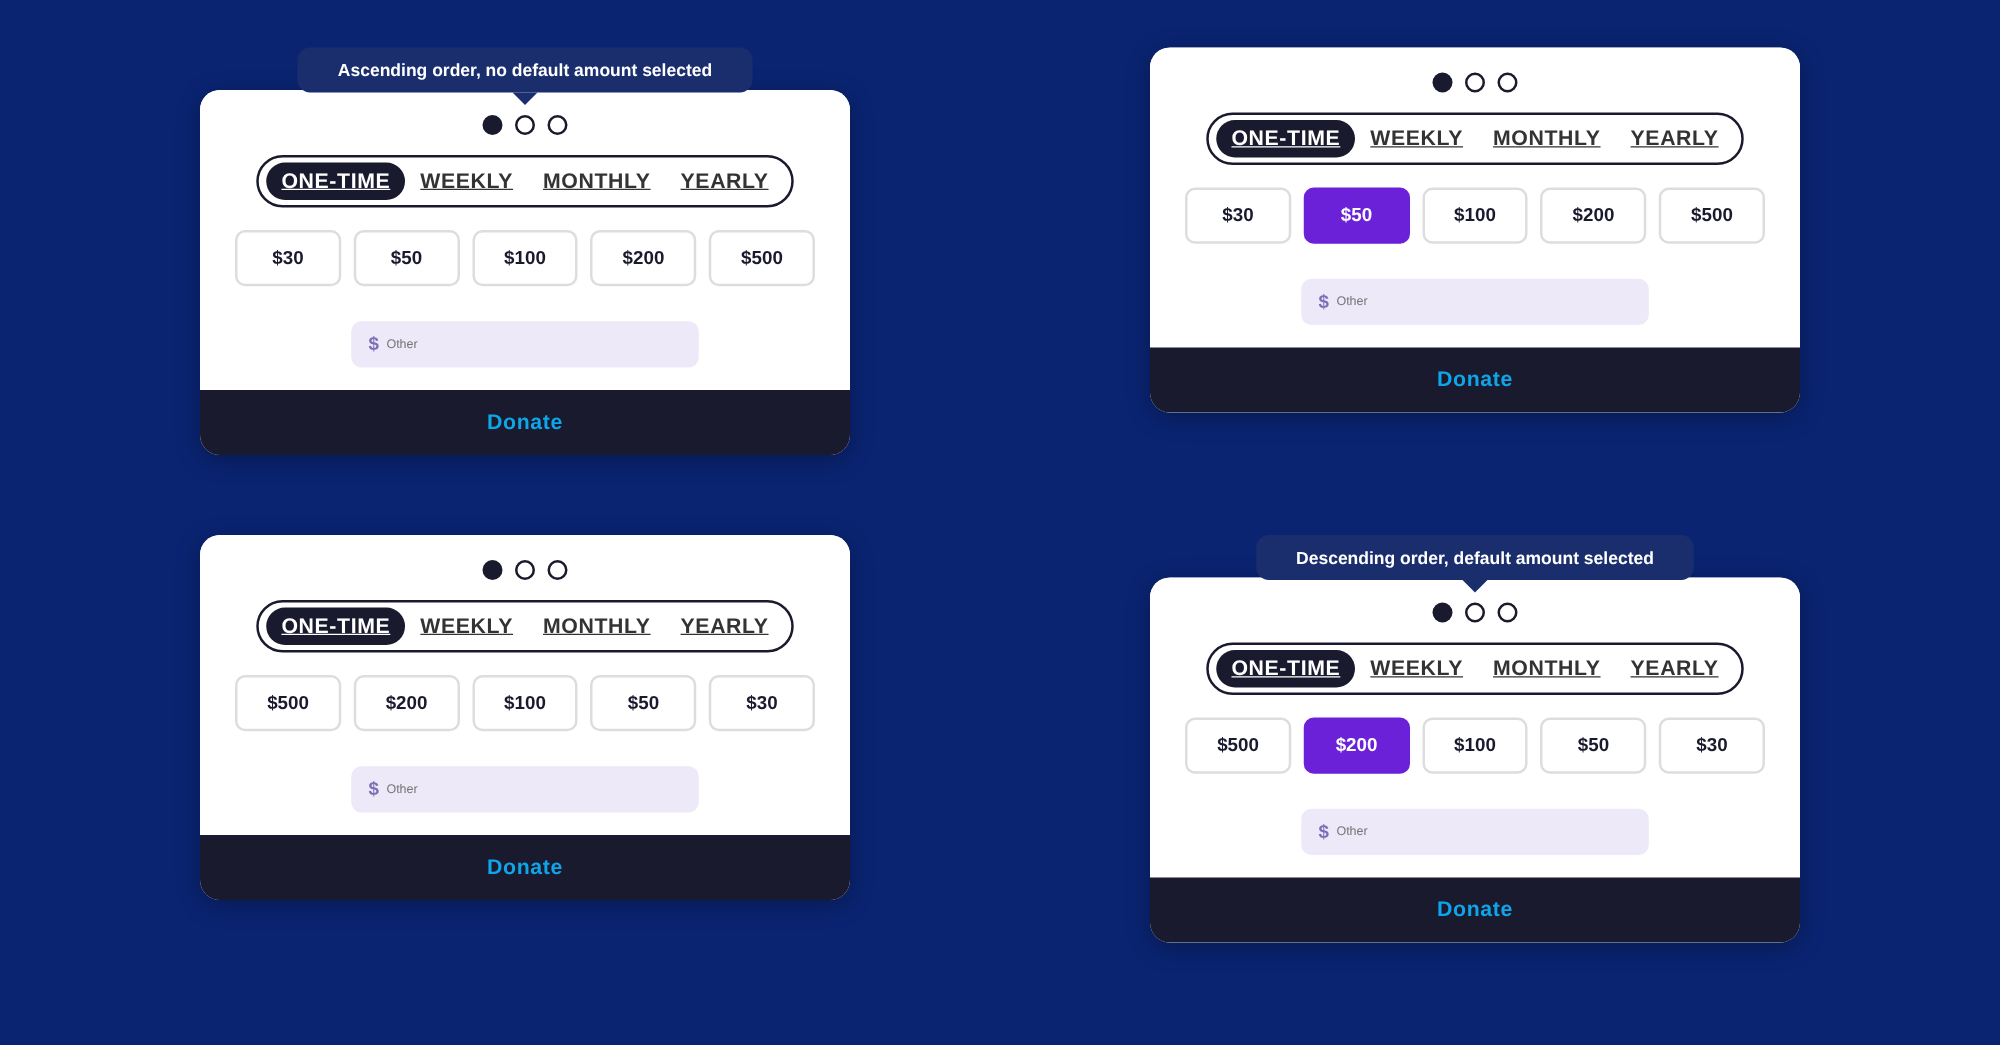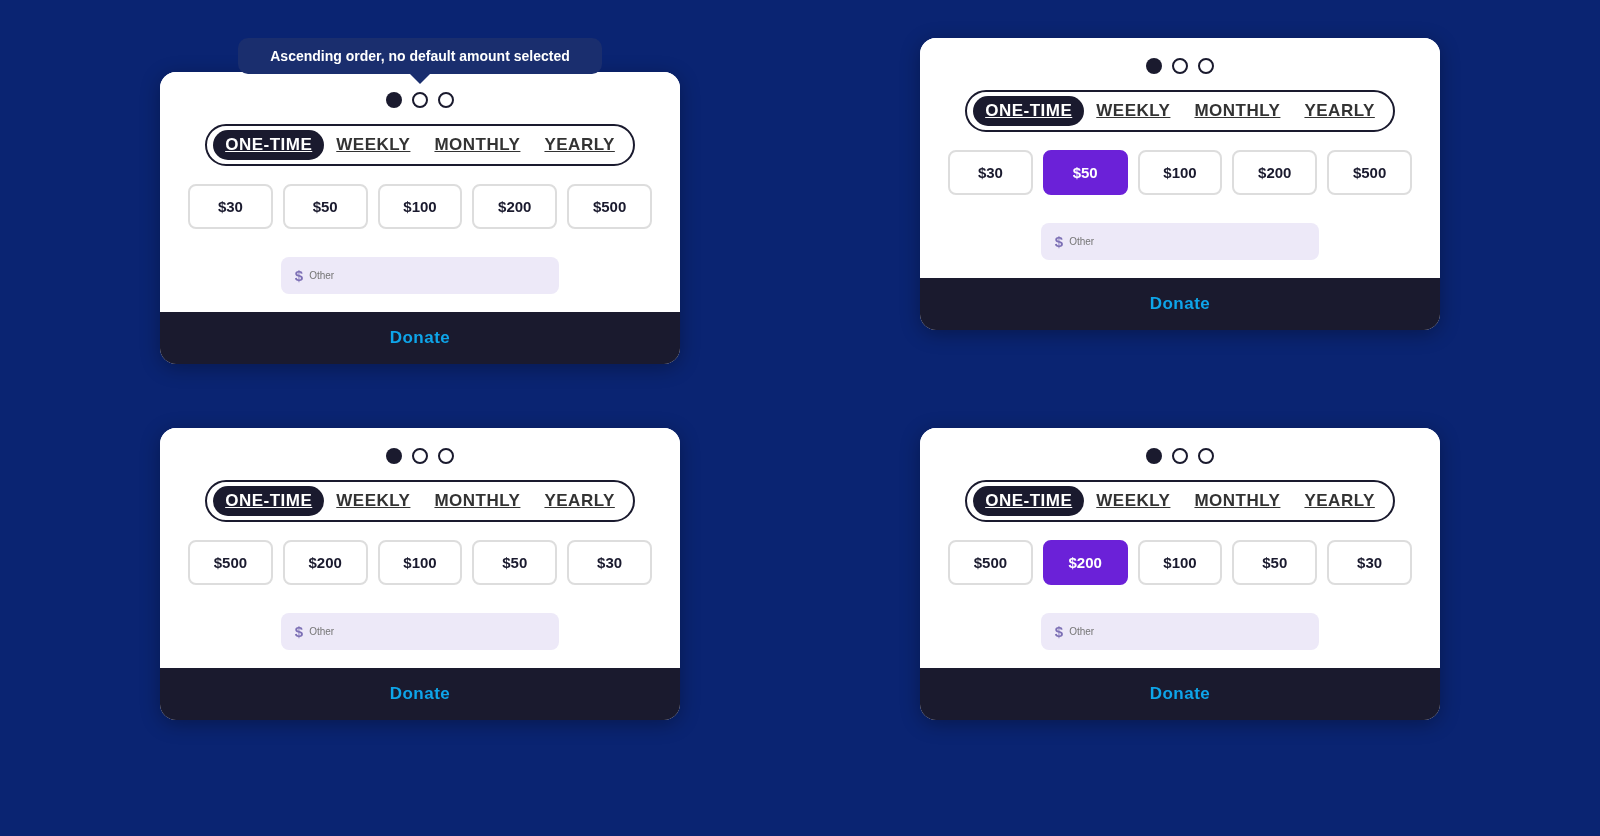--- a/index.html
+++ b/index.html
@@ -295,20 +295,21 @@
             <div class="other-input-wrap">
               <span class="dollar-sign">$</span>
               <input class="other-input" type="text" placeholder="Other" style="">
             </div>
           </div>
         </div>
         <div class="card-footer"><button class="donate-btn">Donate</button></div>
       </div>
     </div>
     <div class="widget-section section-bottom-right">
+      <div class="tooltip-label">Descending order, default amount selected</div>
       <div class="widget-card">
         <div class="card-body">
           <div class="dots-row">
             <div class="dot dot-filled"></div>
             <div class="dot dot-empty"></div>
             <div class="dot dot-empty"></div>
           </div>
           <div class="frequency-bar">
             <button class="freq-btn active">ONE-TIME</button>
             <button class="freq-btn">WEEKLY</button>

